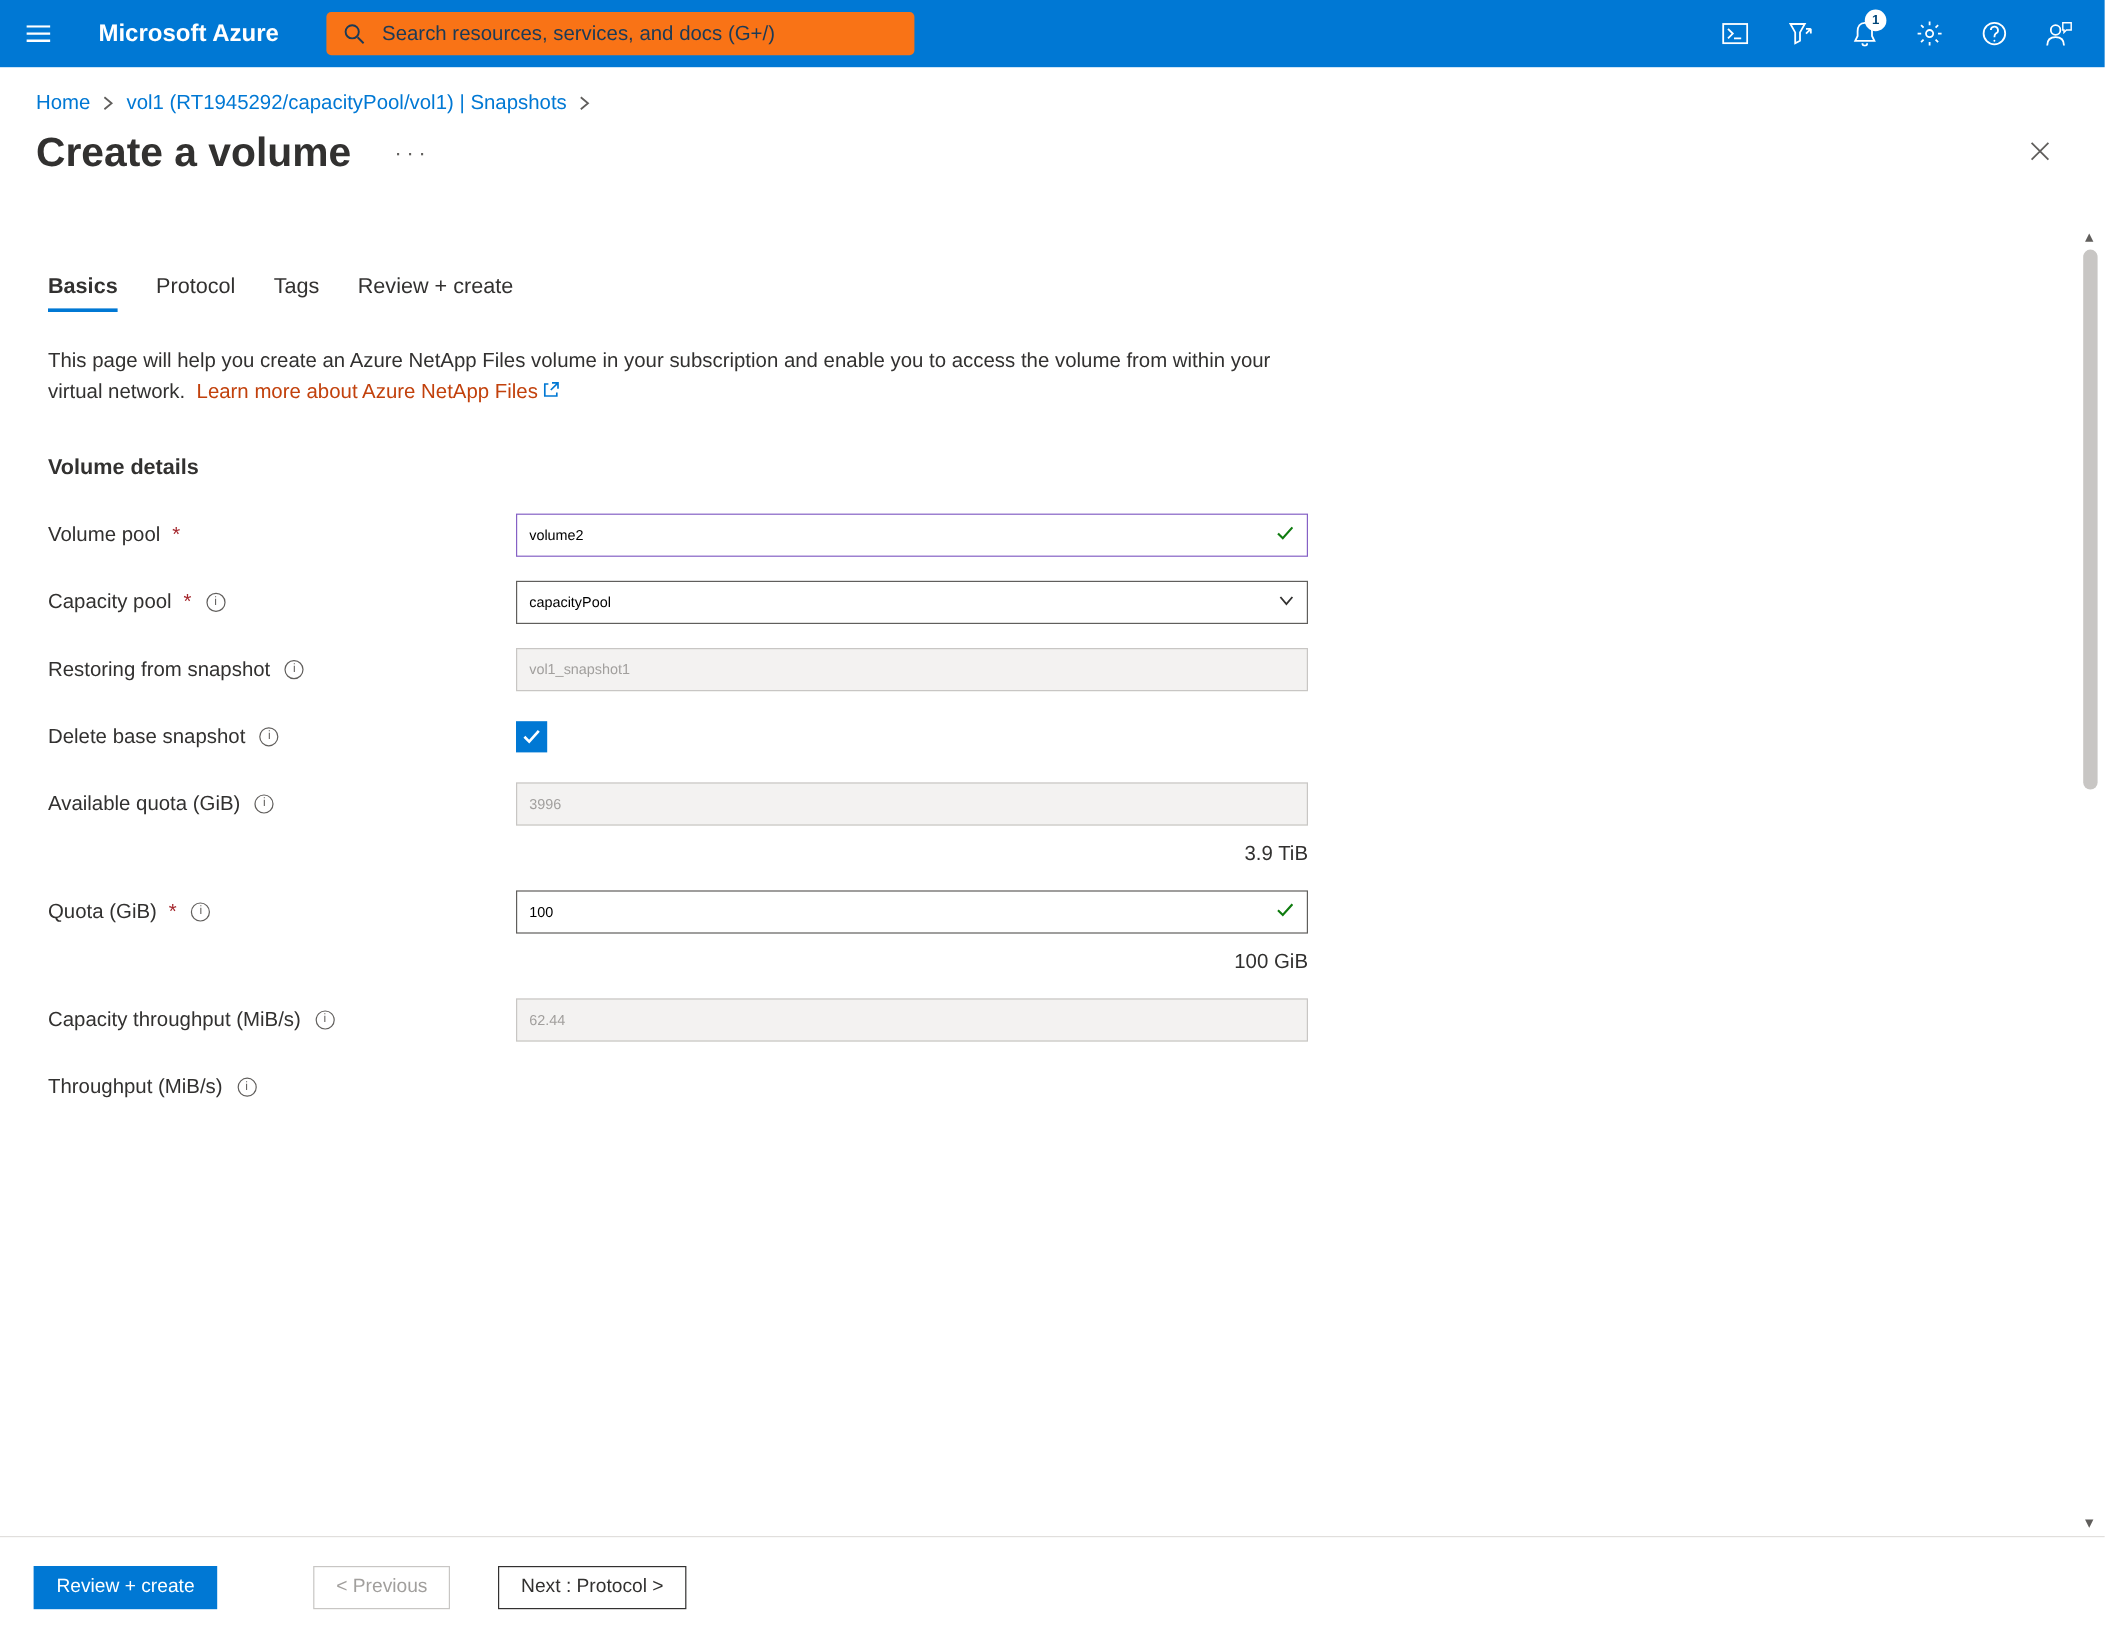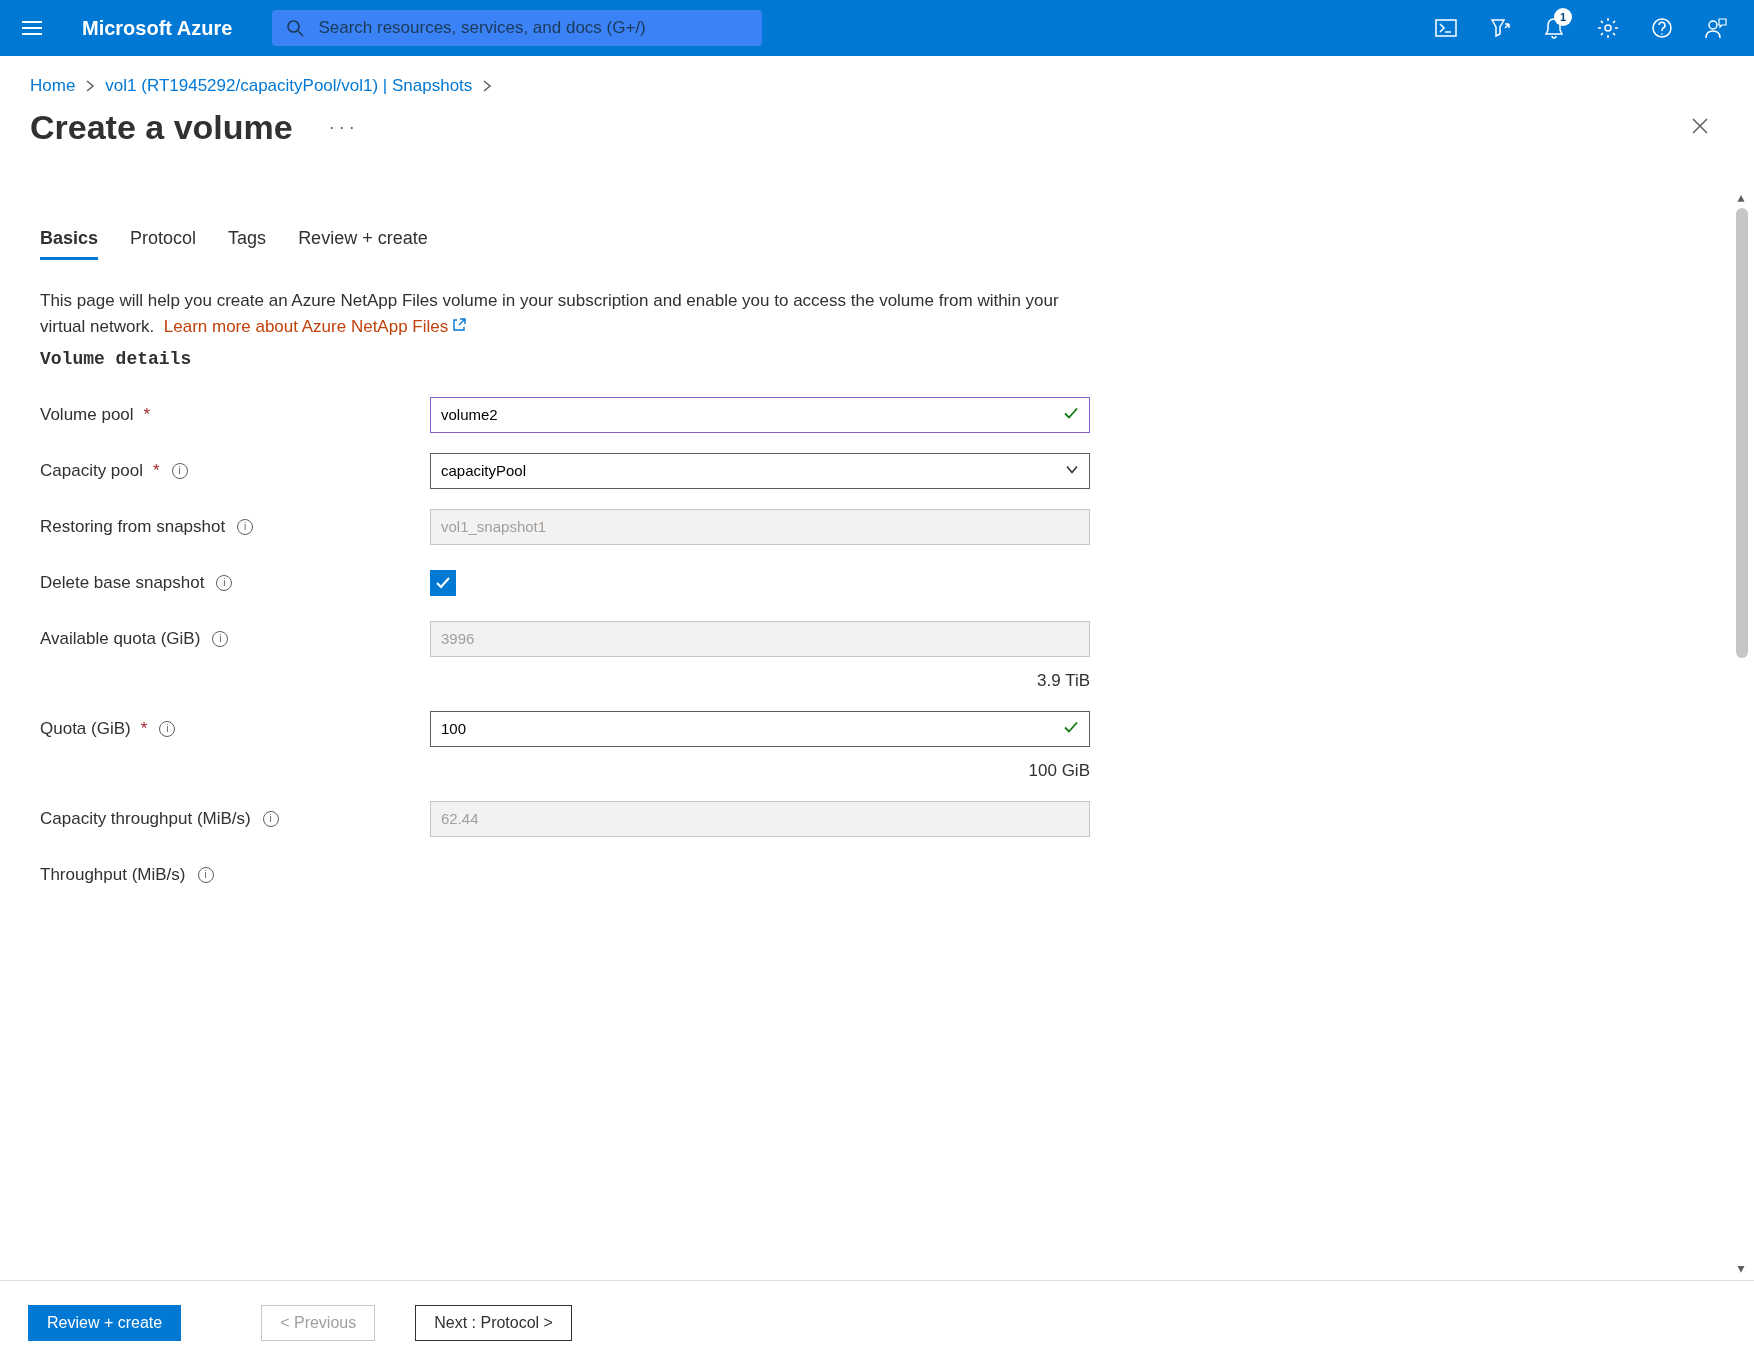--- a/index.html
+++ b/index.html
@@ -1,45 +1,45 @@
 <!DOCTYPE html>
 <html><head>
 <meta charset="utf-8">
 <style>
   * { box-sizing: border-box; margin: 0; padding: 0; }
   body { font-family: "Segoe UI", "Segoe UI Web", Arial, sans-serif; font-size: 14px; color: #323130; background: #fff; width: 1754px; height: 1365px; overflow: hidden; position: relative; }
   .topbar { height: 56px; background: #0078d4; display: flex; align-items: center; color: #fff; padding: 0 12px; }
   .menu-btn { width: 40px; height: 40px; display: flex; align-items: center; justify-content: center; cursor: pointer; }
   .brand { font-size: 20px; font-weight: 600; margin-left: 30px; margin-right: 40px; white-space: nowrap; }
-  .searchbox { flex: 0 0 490px; height: 36px; background: #3b82f6; border-radius: 4px; display: flex; align-items: center; padding: 0 14px; color: #1b3a57; font-size: 17px; }
+  .searchbox { flex: 0 0 490px; height: 36px; background: #f97316; border-radius: 4px; display: flex; align-items: center; padding: 0 14px; color: #1b3a57; font-size: 17px; }
   .searchbox svg { margin-right: 14px; flex-shrink: 0; }
   .topbar-spacer { flex: 1; }
   .topbar-icons { display: flex; align-items: center; gap: 2px; }
   .topbar-icon { width: 52px; height: 56px; display: flex; align-items: center; justify-content: center; cursor: pointer; position: relative; }
   .badge { position: absolute; top: 8px; right: 8px; background: #fff; color: #004578; min-width: 18px; height: 18px; border-radius: 9px; font-size: 11px; font-weight: 600; display: flex; align-items: center; justify-content: center; }
   .breadcrumbs { display: flex; align-items: center; padding: 20px 30px 8px 30px; font-size: 17px; }
   .breadcrumbs a { color: #0078d4; text-decoration: none; }
   .bc-sep { color: #605e5c; margin: 0 10px; display:flex; align-items:center;}
   .page-title-row { display: flex; align-items: center; padding: 4px 30px 20px 30px; }
   .page-title { font-size: 34px; font-weight: 600; }
   .dots { margin-left: 36px; letter-spacing: 4px; color: #605e5c; cursor: pointer; font-size:18px;}
   .close-blade { margin-left: auto; margin-right: 14px; cursor: pointer; color:#605e5c; }
   .content { padding: 0 34px 0 40px; position: absolute; top: 186px; bottom: 85px; left: 0; right: 22px; overflow: auto; }
   .tabs { display: flex; gap: 32px; border-bottom: none; margin-top: 42px;}
   .tab { font-size: 18px; padding-bottom: 8px; cursor: pointer; color:#323130;}
   .tab.active { font-weight: 600; border-bottom: 3px solid #0078d4; }
   .intro { margin-top: 28px; font-size: 17px; line-height: 1.5; max-width: 1020px; }
   .intro a { color: #c2410c; text-decoration: none; }
-  .section-title { font-weight: 600; font-size: 18px; margin-top: 9px; margin-bottom: 18px; font-family: Liberation Mono, monospace; }
+  .section-title { font-weight: 600; font-size: 18px; margin-top: 39px; margin-bottom: 18px; }
   .form-row { display: flex; align-items: center; min-height: 56px; }
   .form-label { width: 390px; font-size: 17px; display: flex; align-items: center; gap: 8px; }
   .req { color: #a4262c; margin-left: 2px; }
   .info-icon { width: 16px; height: 16px; border: 1px solid #605e5c; border-radius: 50%; display: inline-flex; align-items: center; justify-content: center; font-size: 10px; color: #605e5c; cursor: help; margin-left:4px;}
   .field-wrap { flex: 1; max-width: 660px; position: relative; }
-  input.txt, .sel { width: 100%; height: 36px; padding: 0 40px 0 10px; font-size: 15px; border: 1px solid #605e5c; background: #fff; }
+  input.txt, .sel { width: 100%; height: 36px; padding: 0 40px 0 10px; font-size: 12px; border: 1px solid #605e5c; background: #fff; }
   input.txt:disabled { background: #f3f2f1; color: #a19f9d; border-color:#c8c6c4; }
   .valid { border-color: #8561c5 !important; }
   .check-mark { position: absolute; right: 10px; top: 50%; transform: translateY(-50%); color: #107c10; }
   .chevron { position: absolute; right: 10px; top: 50%; transform: translateY(-50%); color: #323130; pointer-events:none;}
   .checkbox { width: 26px; height: 26px; background: #0078d4; display: flex; align-items: center; justify-content: center; cursor: pointer; }
   .sub-text { text-align: right; font-size: 17px; color: #323130; max-width:1050px; margin-top:4px; margin-bottom:10px;}
   .footer { position: absolute; bottom: 0; left: 0; right: 0; height: 85px; border-top: 1px solid #e1dfdd; display: flex; align-items: center; padding: 0 28px; gap: 80px; background:#fff;}
   .btn { height: 36px; padding: 0 18px; font-size: 16px; cursor: pointer; border: 1px solid transparent; }
   .btn-primary { background: #0078d4; color: #fff; }
   .btn-disabled { background: #fff; color: #a19f9d; border: 1px solid #c8c6c4; cursor: not-allowed; }

